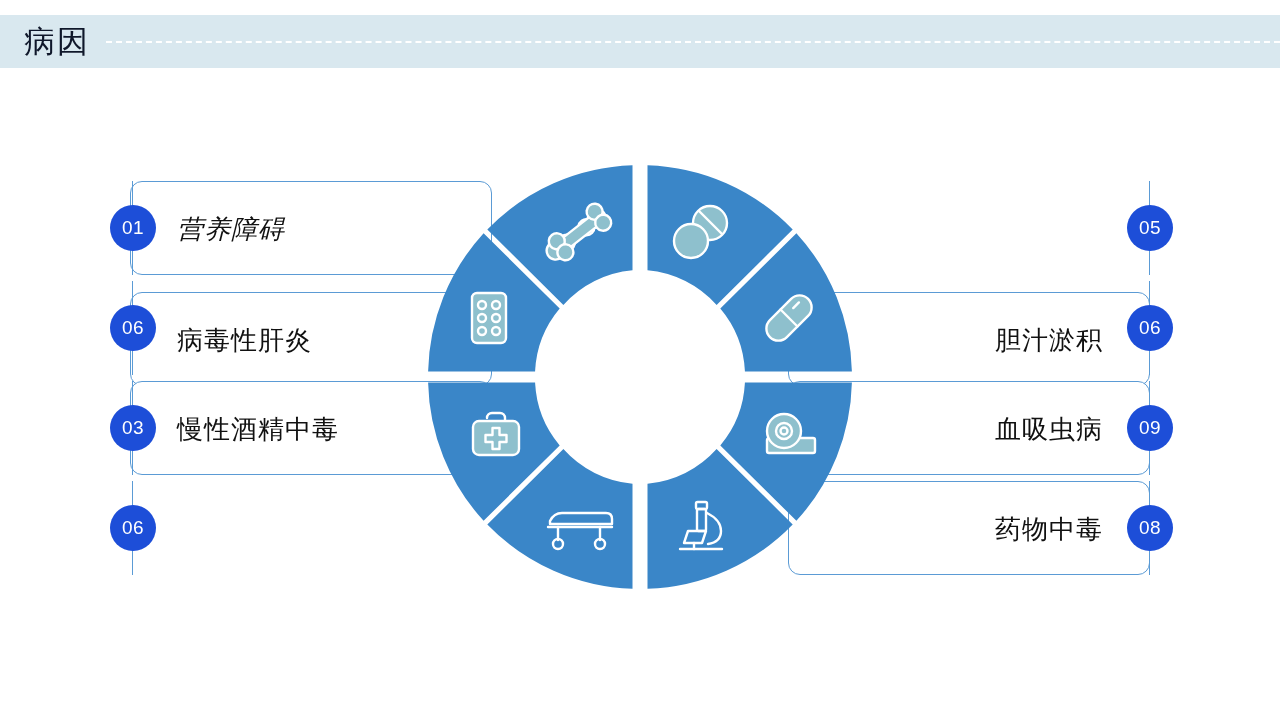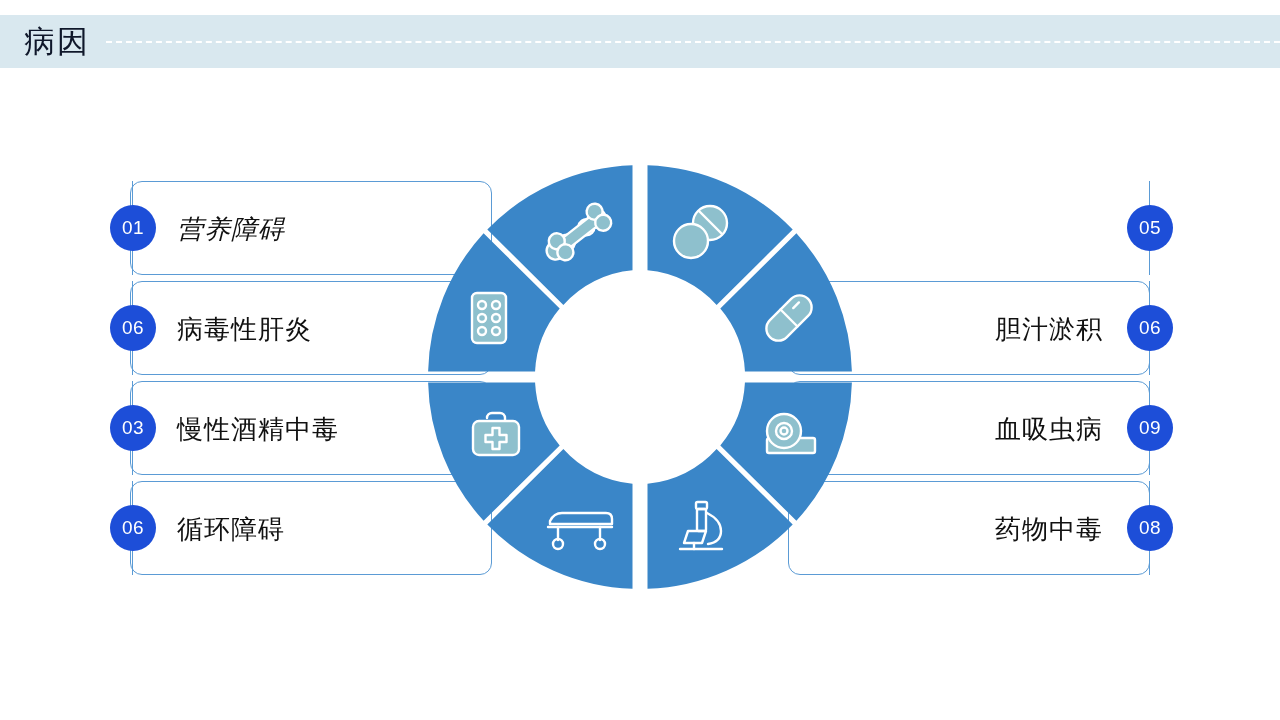--- a/index.html
+++ b/index.html
@@ -60,21 +60,21 @@
     height: 94px;
     border: 1px solid #5b9bd5;
     border-radius: 12px;
     background: #ffffff;
     box-sizing: border-box;
   }
   .item-box.left  { left: 130px; }
   .item-box.right { left: 788px; }
 
   .row-1 { top: 181px; font-style: italic; }
-  .row-2 { top: 281px; font-family: Liberation Serif, serif; }
+  .row-2 { top: 292px; font-family: Liberation Serif, serif; }
   .row-3 { top: 381px; }
   .row-4 { top: 481px; }
 
   .item-label {
     position: absolute;
     top: 0;
     height: 94px;
     display: flex;
     align-items: center;
     font-size: 26px;
@@ -168,23 +168,20 @@
 
   <div class="item-box left row-1">
     <span class="item-label">营养障碍</span>
   </div>
   <div class="item-box left row-2">
     <span class="item-label">病毒性肝炎</span>
   </div>
   <div class="item-box left row-3">
     <span class="item-label">慢性酒精中毒</span>
   </div>
-  <div class="item-box left row-4">
-    <span class="item-label">循环障碍</span>
-  </div>
 
   <div class="item-box right row-2">
     <span class="item-label">胆汁淤积</span>
   </div>
   <div class="item-box right row-3">
     <span class="item-label">血吸虫病</span>
   </div>
   <div class="item-box right row-4">
     <span class="item-label">药物中毒</span>
   </div>

